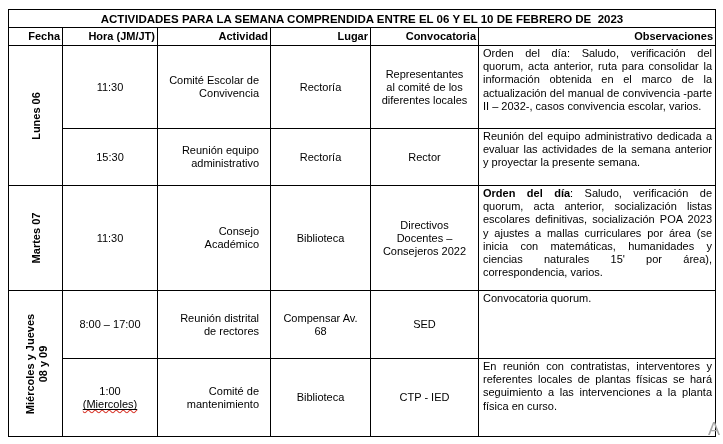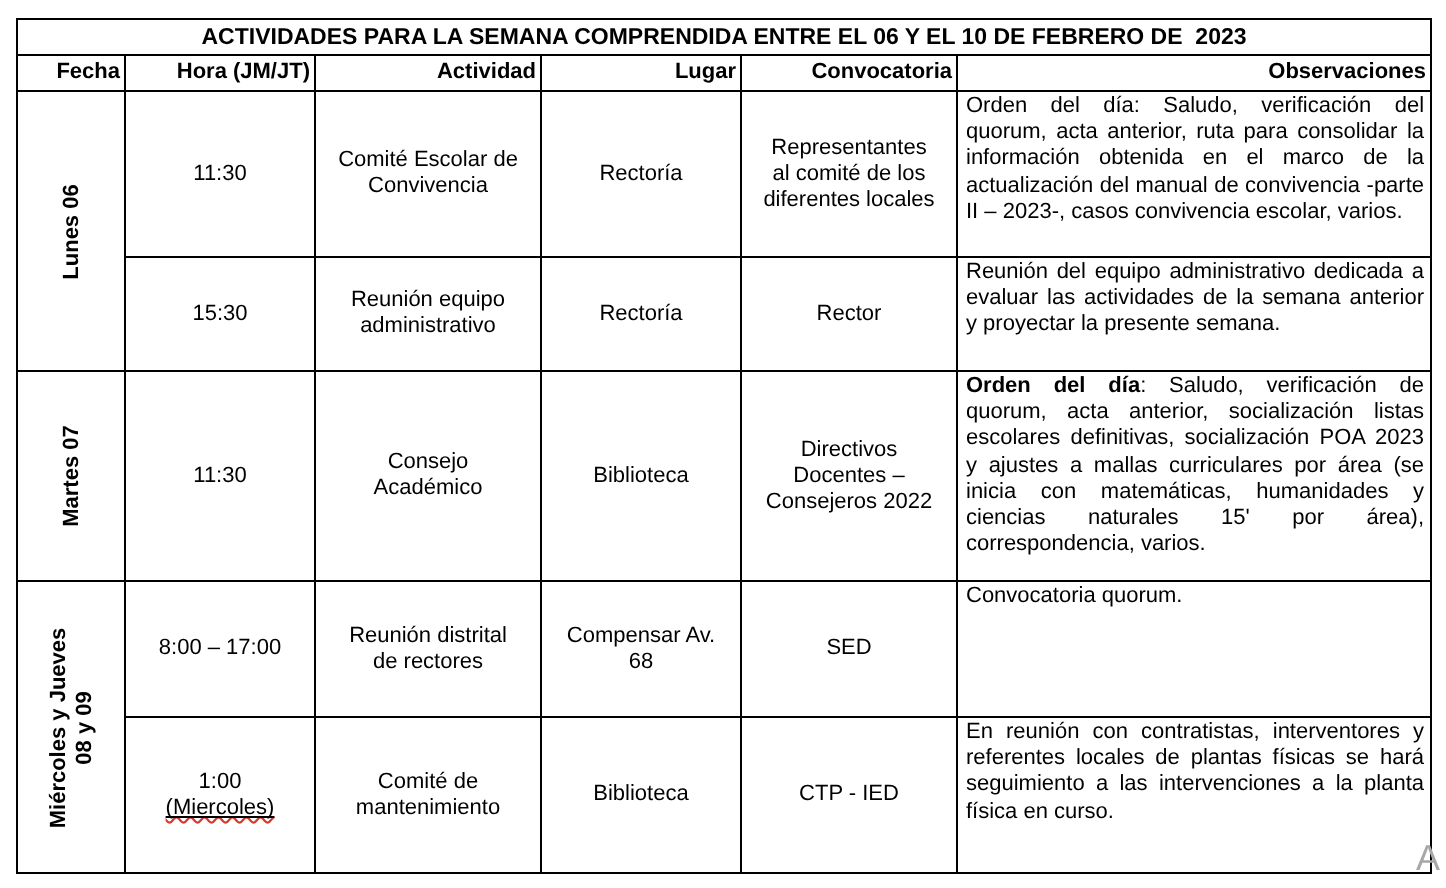--- a/index.html
+++ b/index.html
@@ -32,21 +32,21 @@
   tr.row-head   { height: 18px; }
   tr.row-1      { height: 83px; }
   tr.row-2      { height: 57px; }
   tr.row-3      { height: 105px; }
   tr.row-4      { height: 68px; }
   tr.row-5      { height: 78px; }
   .c {
     text-align: center; vertical-align: middle;
     font-size: 11px; line-height: 13px; padding: 2px 6px;
   }
-  .act  { padding: 2px 11px; }
+  .act  { padding: 2px 11px; text-align: right; }
   .resp { padding: 2px 9px; }
   .obs {
     text-align: justify; vertical-align: top;
     font-size: 11px; line-height: 13.2px;
     padding: 1px 3px 1px 4px;
   }
   .obs .b { font-weight: bold; margin-top: 31px; }
   .fecha-cell { position: relative; vertical-align: middle; }
   .rot-label {
     position: absolute; top: 50%; left: 50%;
@@ -89,21 +89,21 @@
   </tr>
 
   <tr class="row-1">
     <td class="fecha-cell" rowspan="2">
       <div class="rot-label">Lunes 06</div>
     </td>
     <td class="c">11:30</td>
     <td class="c act">Comité Escolar de Convivencia</td>
     <td class="c">Rectoría</td>
     <td class="c resp">Representantes al comité de los diferentes locales</td>
-    <td class="obs"><span class="b"></span><span>Orden del día: Saludo, verificación del quorum, acta anterior, ruta para consolidar la información obtenida en el marco de la actualización del manual de convivencia -parte II – 2023-, casos convivencia escolar, varios.</span></td>
+    <td class="obs"><span class="b"></span><span>Orden del día: Saludo, verificación del quorum, acta anterior, ruta para consolidar la información obtenida en el marco de la actualización del manual de convivencia -parte II – 2032-, casos convivencia escolar, varios.</span></td>
   </tr>
   <tr class="row-2">
     <td class="c">15:30</td>
     <td class="c act">Reunión equipo administrativo</td>
     <td class="c">Rectoría</td>
     <td class="c resp">Rector</td>
     <td class="obs"><span class="b"></span><span>Reunión del equipo administrativo dedicada a evaluar las actividades de la semana anterior y proyectar la presente semana.</span></td>
   </tr>
 
   <tr class="row-3">

